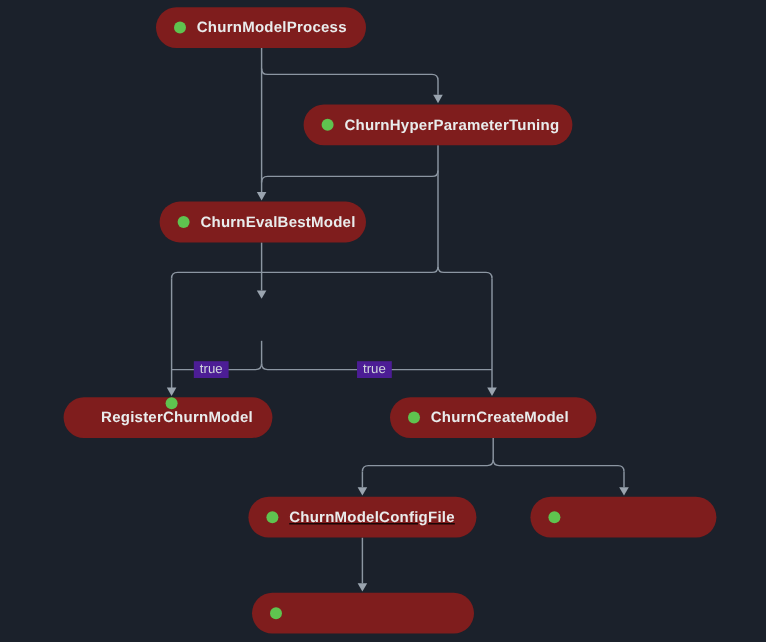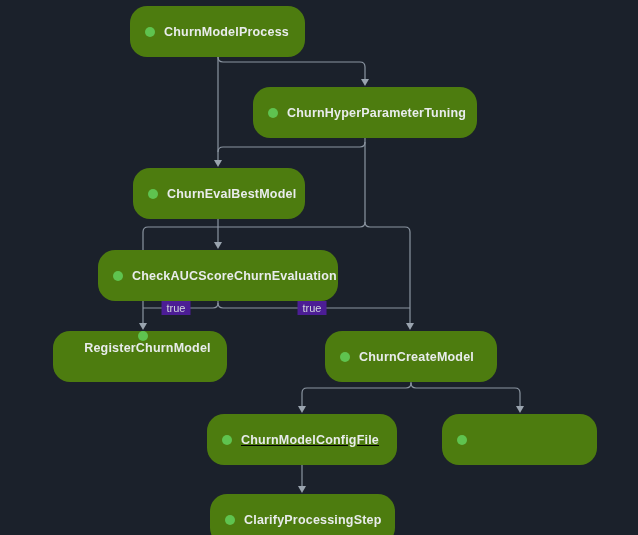--- a/index.html
+++ b/index.html
@@ -6,22 +6,22 @@
   #canvas{
     position:relative;
     width:638px;height:535px;
     background:#1b212b;
     font-family:"Liberation Sans",sans-serif;
     overflow:hidden;
   }
   #edges{position:absolute;left:0;top:0;width:638px;height:535px;}
   .node{
     position:absolute;
-    height:51px;
-    background:#4d7c0f;
+    height:34px;
+    background:#7f1d1d;
     border-radius:17px;
     display:flex;
     align-items:center;
     padding-left:15px;
     box-sizing:border-box;
     cursor:pointer;
   }
   .dot{
     width:10px;height:10px;
     border-radius:50%;
@@ -115,24 +115,20 @@
   <div class="node" style="left:253px;top:87px;width:224px;">
     <span class="dot"></span>
     <span class="label">ChurnHyperParameterTuning</span>
   </div>
 
   <div class="node" style="left:133px;top:168px;width:172px;">
     <span class="dot"></span>
     <span class="label">ChurnEvalBestModel</span>
   </div>
 
-  <div class="node" style="left:98px;top:250px;width:240px;">
-    <span class="dot"></span>
-    <span class="label">CheckAUCScoreChurnEvaluation</span>
-  </div>
 
   <div class="node" style="left:53px;top:331px;width:174px;flex-direction:column;">
     <span class="dot"></span>
     <span class="label">RegisterChurnModel</span>
   </div>
 
   <div class="node" style="left:325px;top:331px;width:172px;">
     <span class="dot"></span>
     <span class="label">ChurnCreateModel</span>
   </div>
@@ -141,16 +137,15 @@
     <span class="dot"></span>
     <span class="label">ChurnModelConfigFile</span>
   </div>
 
   <div class="node" style="left:442px;top:414px;width:155px;">
     <span class="dot"></span>
   </div>
 
   <div class="node" style="left:210px;top:494px;width:185px;">
     <span class="dot"></span>
-    <span class="label">ClarifyProcessingStep</span>
   </div>
 
 </div>
 
 </body></html>

